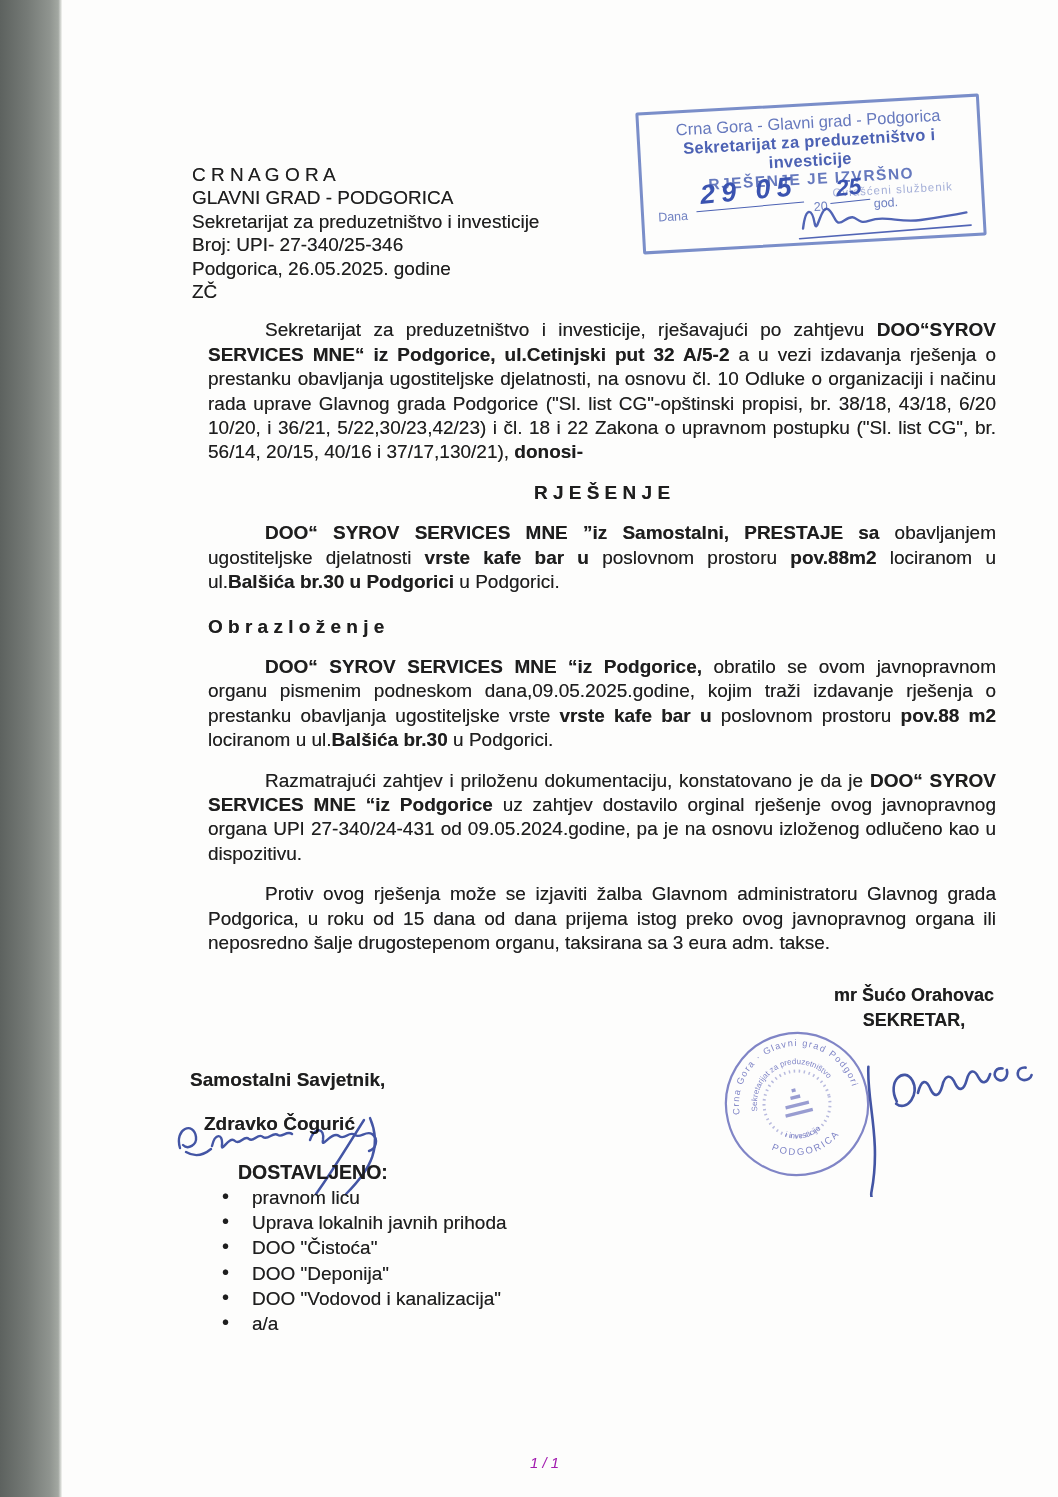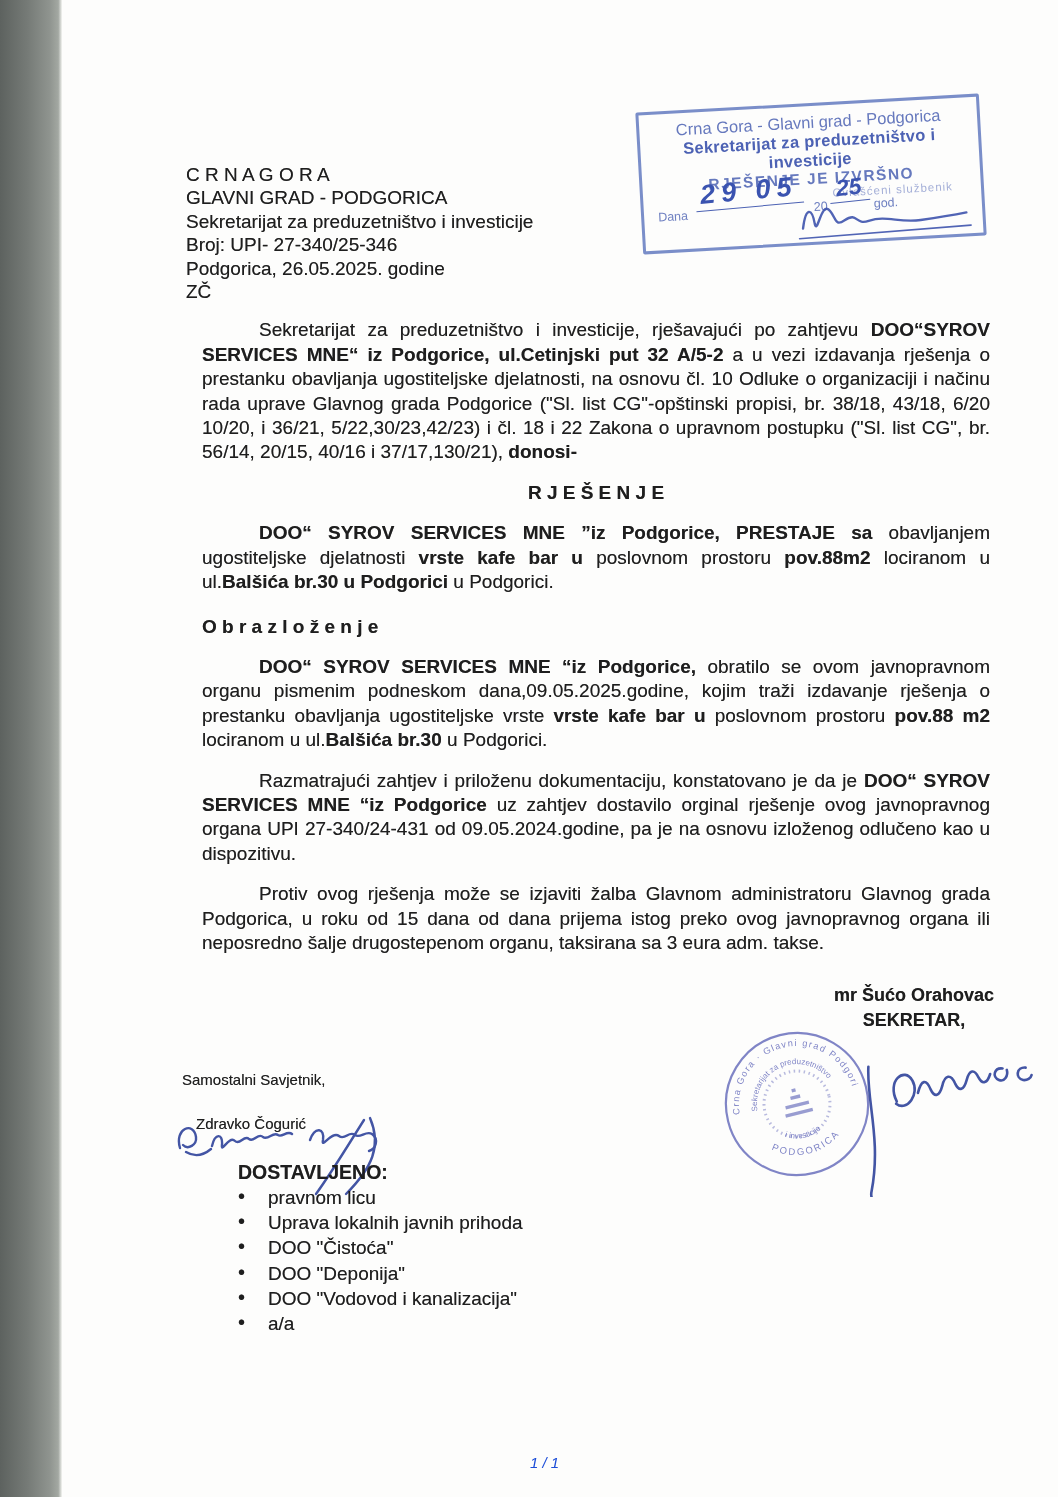--- a/index.html
+++ b/index.html
@@ -6,21 +6,21 @@
   body{
     width:1058px;height:1497px;position:relative;overflow:hidden;
     background:#fdfdfc;color:#1e1e1e;
     font-family:"Liberation Sans", sans-serif;
   }
   .scan-band{
     position:absolute;left:0;top:0;width:62px;height:1497px;
     background:linear-gradient(90deg,#5d625f 0%,#767b77 45%,#8f948f 80%,#a3a8a2 94%,#e4e6e2 99%,#fdfdfc 100%);
   }
   .content{
-    position:absolute;left:186px;top:163px;width:820px;
+    position:absolute;left:192px;top:163px;width:820px;
     font-size:19px;line-height:24.4px;
     text-shadow:0 0 .5px rgba(20,20,20,.55);
   }
   .hdr div{line-height:23.4px;}
   p{margin:16px;text-align:justify;}
   .ind{text-indent:57px;}
   .b{font-weight:bold;}
   .t-rjesenje{margin-top:14px;text-align:center;font-weight:bold;}
   .p-disp{margin-top:16px;}
   .t-obraz{margin-top:20px;font-weight:bold;}
@@ -62,36 +62,36 @@
   
   .sig-svg{position:absolute;mix-blend-mode:multiply;}
   
   .signatory{
     position:absolute;left:818px;top:983px;width:192px;text-align:center;
     font-weight:bold;font-size:18px;line-height:25px;
     text-shadow:0 0 .5px rgba(20,20,20,.55);
   }
   
   .advisor{
-    position:absolute;left:182px;top:1068px;font-weight:normal;font-size:15px;line-height:24px;
+    position:absolute;left:190px;top:1068px;font-weight:bold;font-size:19px;line-height:24px;
     text-shadow:0 0 .5px rgba(20,20,20,.55);
   }
   .advisor .nm{padding-left:14px;margin-top:20px;}
   .delivered-h{
     position:absolute;left:238px;top:1161px;font-weight:bold;font-size:19.5px;
     text-shadow:0 0 .5px rgba(20,20,20,.55);
   }
   .delivered{
-    position:absolute;left:238px;top:1185px;margin:0;padding:0;list-style:none;
+    position:absolute;left:222px;top:1185px;margin:0;padding:0;list-style:none;
     font-size:19px;line-height:25.2px;text-shadow:0 0 .5px rgba(20,20,20,.55);
   }
   .delivered li{position:relative;padding-left:30px;}
   .delivered li::before{content:"\2022";position:absolute;left:0;top:-1px;font-size:20px;}
   .footer{
-    position:absolute;left:530px;top:1454px;font-size:15px;font-style:italic;color:#1d4ed8;
+    position:absolute;left:530px;top:1454px;font-size:15px;font-style:italic;color:#a21caf;
   }
 </style>
 </head>
 <body>
 
 <div class="scan-band"></div>
 
 <div class="exec-stamp">
   <div class="st-l1">Crna Gora - Glavni grad - Podgorica</div>
   <div class="st-l2">Sekretarijat za preduzetništvo i investicije</div>
@@ -119,21 +119,21 @@
     <div>Sekretarijat za preduzetništvo i investicije</div>
     <div>Broj: UPI- 27-340/25-346</div>
     <div>Podgorica, 26.05.2025. godine</div>
     <div>ZČ</div>
   </div>
 
   <p class="ind" style="margin-top:15px"><span>Sekretarijat za preduzetništvo i investicije, rješavajući po zahtjevu </span><span class="b">DOO“SYROV SERVICES MNE“ iz Podgorice, ul.Cetinjski put 32 A/5-2</span><span> a u vezi izdavanja rješenja o prestanku obavljanja ugostiteljske djelatnosti, na osnovu čl. 10 Odluke o organizaciji i načinu rada uprave Glavnog grada Podgorice ("Sl. list CG"-opštinski propisi, br. 38/18, 43/18, 6/20 10/20, i 36/21, 5/22,30/23,42/23) i čl. 18 i 22 Zakona o upravnom postupku ("Sl. list CG", br. 56/14, 20/15, 40/16 i 37/17,130/21), </span><span class="b">donosi-</span></p>
 
   <p class="t-rjesenje">R J E Š E N J E</p>
 
-  <p class="ind p-disp"><span class="b">DOO“ SYROV SERVICES MNE ”iz Podgorice, PRESTAJE sa</span><span> obavljanjem ugostiteljske djelatnosti </span><span class="b">vrste kafe bar u</span><span> poslovnom prostoru </span><span class="b">pov.88m2</span><span> lociranom u ul.</span><span class="b">Balšića br.30 u Podgorici</span><span> u Podgorici.</span></p>
+  <p class="ind p-disp"><span class="b">DOO“ SYROV SERVICES MNE ”iz Samostalni, PRESTAJE sa</span><span> obavljanjem ugostiteljske djelatnosti </span><span class="b">vrste kafe bar u</span><span> poslovnom prostoru </span><span class="b">pov.88m2</span><span> lociranom u ul.</span><span class="b">Balšića br.30 u Podgorici</span><span> u Podgorici.</span></p>
 
   <p class="t-obraz">O b r a z l o ž e n j e</p>
 
   <p class="ind p3"><span class="b">DOO“ SYROV SERVICES MNE “iz Podgorice,</span><span> obratilo se ovom javnopravnom organu pismenim podneskom dana,09.05.2025.godine, kojim traži izdavanje rješenja o prestanku obavljanja ugostiteljske vrste </span><span class="b">vrste kafe bar u</span><span> poslovnom prostoru </span><span class="b">pov.88 m2</span><span> lociranom u ul.</span><span class="b">Balšića br.30</span><span> u Podgorici.</span></p>
 
   <p class="ind"><span>Razmatrajući zahtjev i priloženu dokumentaciju, konstatovano je da je </span><span class="b">DOO“ SYROV SERVICES MNE “iz Podgorice</span><span> uz zahtjev dostavilo orginal rješenje ovog javnopravnog organa UPI 27-340/24-431 od 09.05.2024.godine, pa je na osnovu izloženog odlučeno kao u dispozitivu.</span></p>
 
 
   <p class="ind">Protiv ovog rješenja može se izjaviti žalba Glavnom administratoru Glavnog grada Podgorica, u roku od 15 dana od dana prijema istog preko ovog javnopravnog organa ili neposredno šalje drugostepenom organu, taksirana sa 3 eura adm. takse.</p>
 </div>

